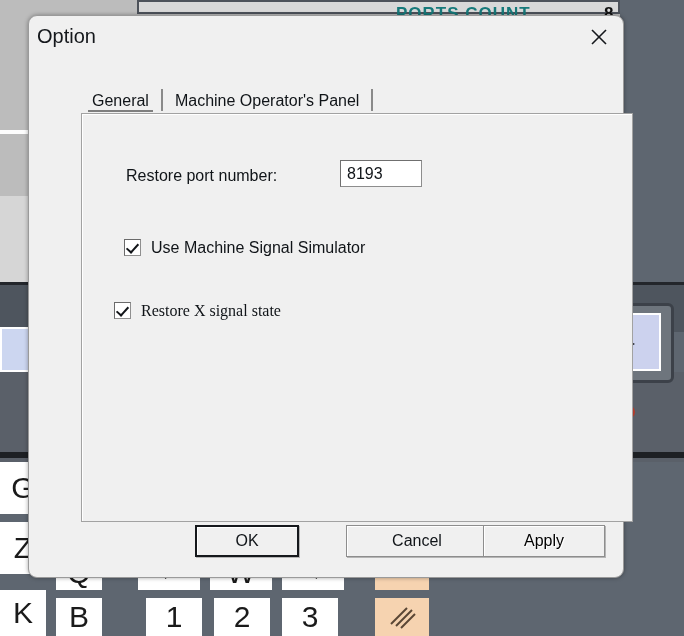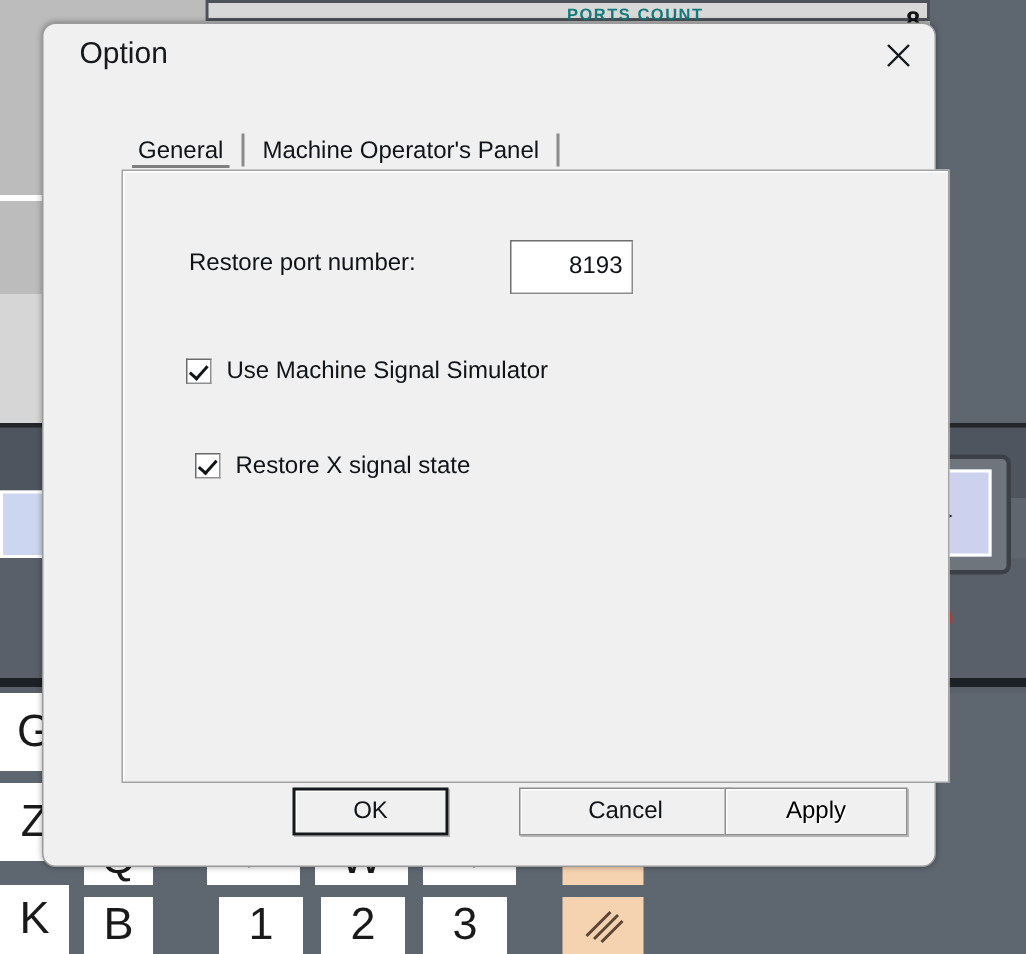--- a/index.html
+++ b/index.html
@@ -42,22 +42,22 @@
   .bg-inner-frame {
     position: absolute;
     left: 137px; top: 0;
     width: 483px; height: 14px;
     background: #d8d8d8;
     border: 2px solid #4d525a;
     box-sizing: border-box;
   }
   .bg-ports-label {
     position: absolute;
-    left: 378px; top: 4px;
-    font-size: 11px;
+    left: 396px; top: 4px;
+    font-size: 17px;
     font-weight: bold;
     color: #16797a;
     letter-spacing: 1px;
     white-space: nowrap;
   }
   .bg-ports-value {
     position: absolute;
     left: 604px; top: 4px;
     font-size: 17px;
     font-weight: bold;
@@ -172,21 +172,20 @@
     left: 28px; top: 15px;
     width: 596px; height: 563px;
     background: #f0f0f0;
     border: 1px solid #9a9a9a;
     border-top-left-radius: 9px;
     border-top-right-radius: 9px;
     border-bottom-left-radius: 9px;
     border-bottom-right-radius: 9px;
     box-sizing: border-box;
     box-shadow: 0 0 4px rgba(0,0,0,0.35);
-    padding-left: 16px;
   }
   .dialog-titlebar {
     position: relative;
     height: 44px;
   }
   .dialog-title {
     position: absolute;
     left: 8px; top: 9px;
     font-size: 20px;
     color: #15181c;
@@ -267,43 +266,43 @@
     align-items: center;
   }
   .field-label {
     font-size: 16px;
     color: #101418;
     white-space: nowrap;
   }
   .port-input {
     position: absolute;
     left: 258px; top: 46px;
-    width: 82px; height: 36px;
+    width: 82px; height: 27px;
     background: #ffffff;
     border: 1px solid #8d8d8d;
     border-top-color: #6f6f6f;
     border-left-color: #6f6f6f;
     box-sizing: border-box;
     font-family: "Liberation Sans", sans-serif;
     font-size: 16px;
     color: #101418;
-    text-align: right;
+    text-align: left;
     padding: 0 6px;
     outline: none;
   }
 
   .check-row {
     position: absolute;
     display: flex;
     align-items: flex-start;
     gap: 10px;
     cursor: default;
   }
   .check-row.r1 { left: 42px; top: 125px; }
-  .check-row.r2 { left: 48px; top: 188px; }
+  .check-row.r2 { left: 32px; top: 188px; font-family: Liberation Serif, serif; }
 
   .checkbox {
     width: 17px; height: 17px;
     background: #ffffff;
     border: 1px solid #8f8f8f;
     border-top-color: #6a6a6a;
     border-left-color: #6a6a6a;
     box-sizing: border-box;
     position: relative;
     flex: 0 0 auto;

